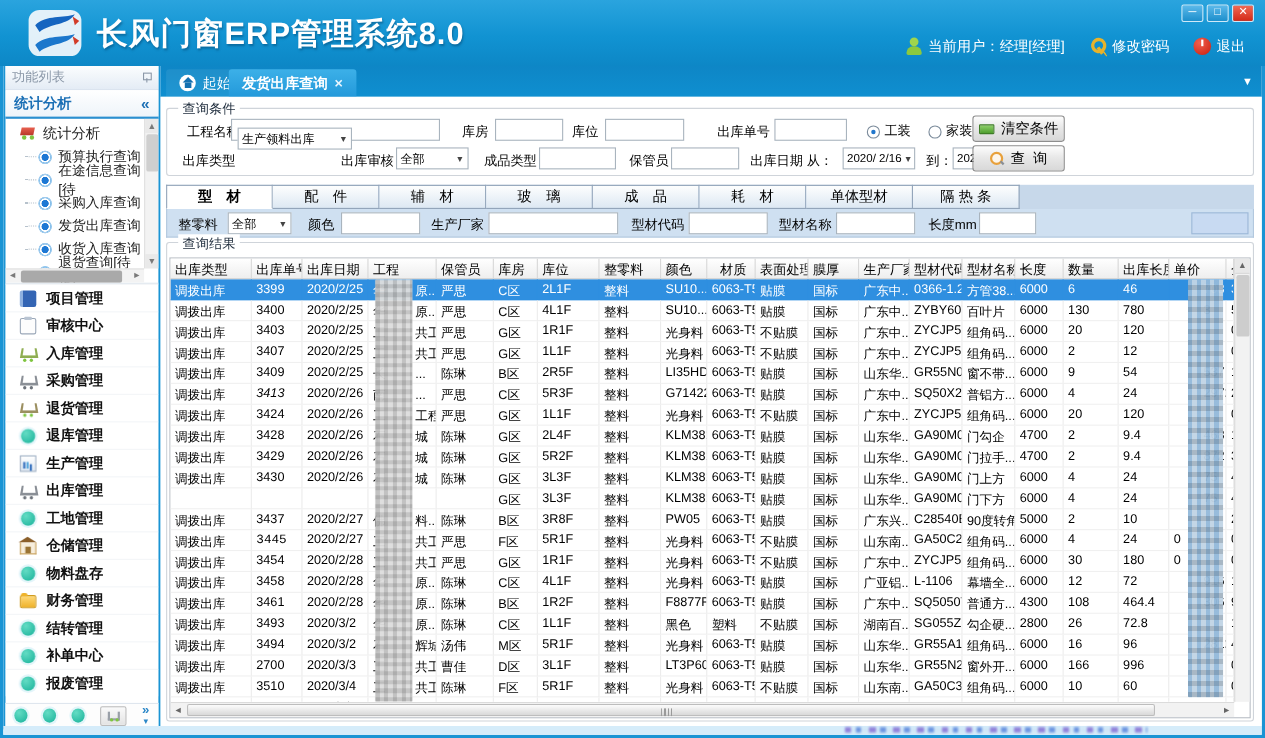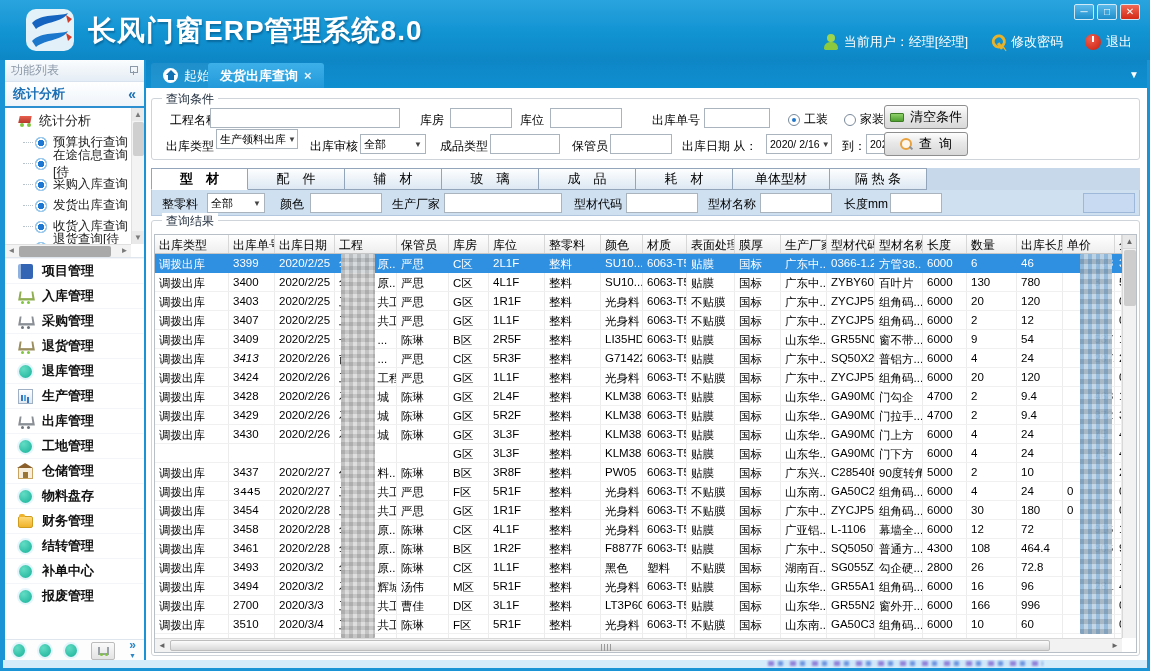--- a/index.html
+++ b/index.html
@@ -247,20 +247,24 @@
         <div class="thumb"></div>
         <div class="arr rt">►</div>
       </div>
     </div>
     <div class="menu" id="menu">
         <div class="menu-item">
           <span class="mi mi-notebook-icon"></span>
           <span>项目管理</span>
         </div>
         <div class="menu-item">
+          <span class="mi mi-clipboard-icon"></span>
+          <span>审核中心</span>
+        </div>
+        <div class="menu-item">
           <span class="mi mi-cart-in-icon"></span>
           <span>入库管理</span>
         </div>
         <div class="menu-item">
           <span class="mi mi-cart-icon"></span>
           <span>采购管理</span>
         </div>
         <div class="menu-item">
           <span class="mi mi-cart-return-icon"></span>
           <span>退货管理</span>
@@ -350,21 +354,21 @@
         <span class="radio" style="left:692px;top:12px">
           <span class="rdot"></span>
             <span>家装</span>
           </span>
         <div class="pushbtn" style="left:732px;top:6px">
           <span class="clr-ico"></span>
             <span>清空条件</span>
           </div>
 
         <span class="flabel" style="left:14px;top:39px">出库类型</span>
-        <span class="tselect" style="left:64px;top:30px;width:82px">
+        <span class="tselect" style="left:64px;top:17px;width:104px">
           <span>生产领料出库</span>
             <span class="da">▼</span>
           </span>
         <span class="flabel" style="left:158px;top:39px">出库审核</span>
         <span class="tselect" style="left:208px;top:35px;width:66px">
           <span>全部</span>
             <span class="da">▼</span>
           </span>
         <span class="flabel" style="left:288px;top:39px">成品类型</span>
         <span class="tinput" style="left:338px;top:35px;width:70px"></span>
@@ -422,21 +426,21 @@
               <div class="thead">
                 <div class="th" style="width: 74px;">出库类型</div>
                 <div class="th" style="width: 46px;">出库单号</div>
                 <div class="th" style="width: 60px;">出库日期</div>
                 <div class="th" style="width: 62px;">工程</div>
                 <div class="th" style="width: 52px;">保管员</div>
                 <div class="th" style="width: 40px;">库房</div>
                 <div class="th" style="width: 56px;">库位</div>
                 <div class="th" style="width: 56px;">整零料</div>
                 <div class="th" style="width: 42px;">颜色</div>
-                <div class="th" style="width: 44px;">材质</div>
+                <div class="th" style="width: 44px; text-align: center;">材质</div>
                 <div class="th" style="width: 48px;">表面处理</div>
                 <div class="th" style="width: 46px;">膜厚</div>
                 <div class="th" style="width: 46px;">生产厂家</div>
                 <div class="th" style="width: 48px;">型材代码</div>
                 <div class="th" style="width: 48px;">型材名称</div>
                 <div class="th" style="width: 44px;">长度</div>
                 <div class="th" style="width: 50px;">数量</div>
                 <div class="th" style="width: 46px;">出库长度</div>
                 <div class="th" style="width: 52px;">单价</div>
                 <div class="th" style="width: 26px; flex: 1 1 0%;">金额</div>

